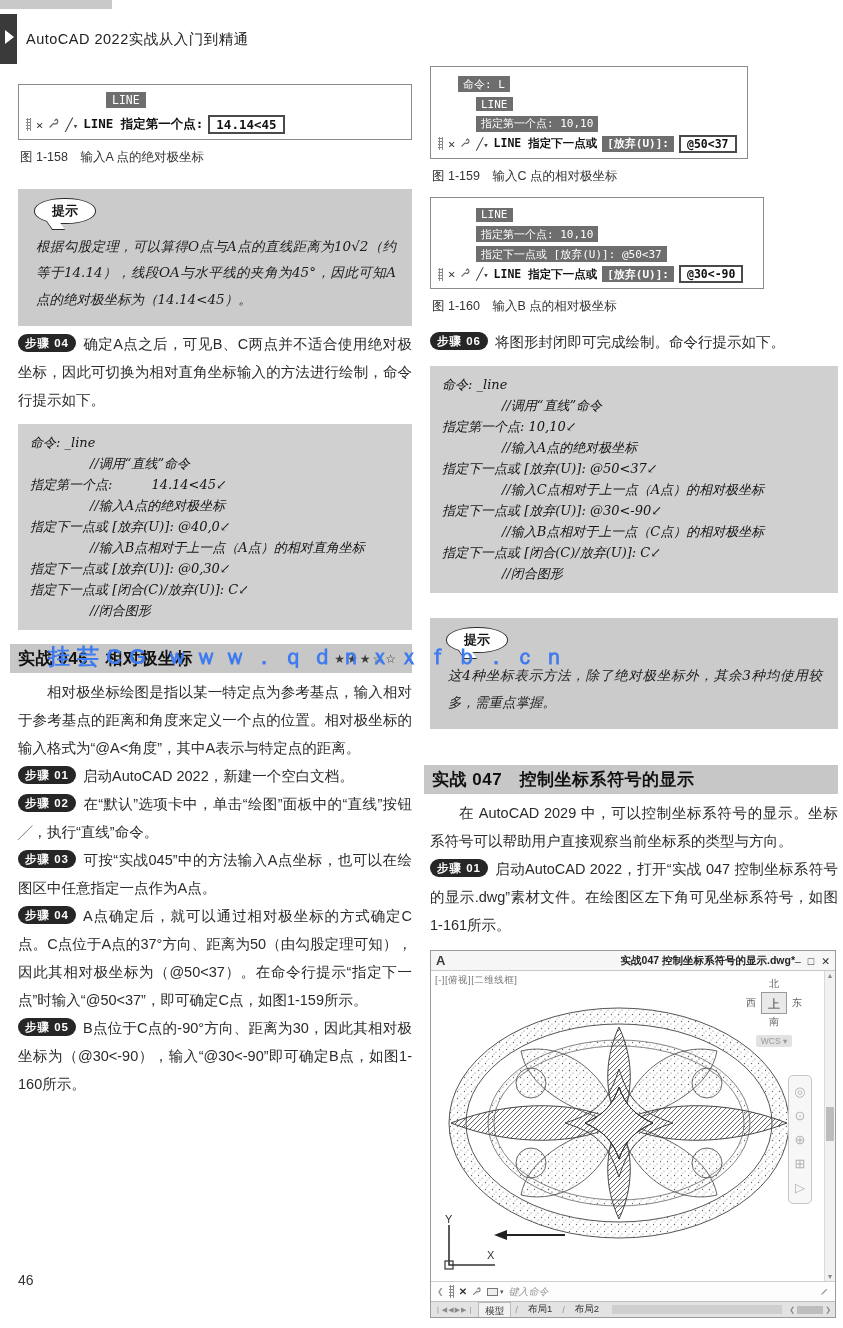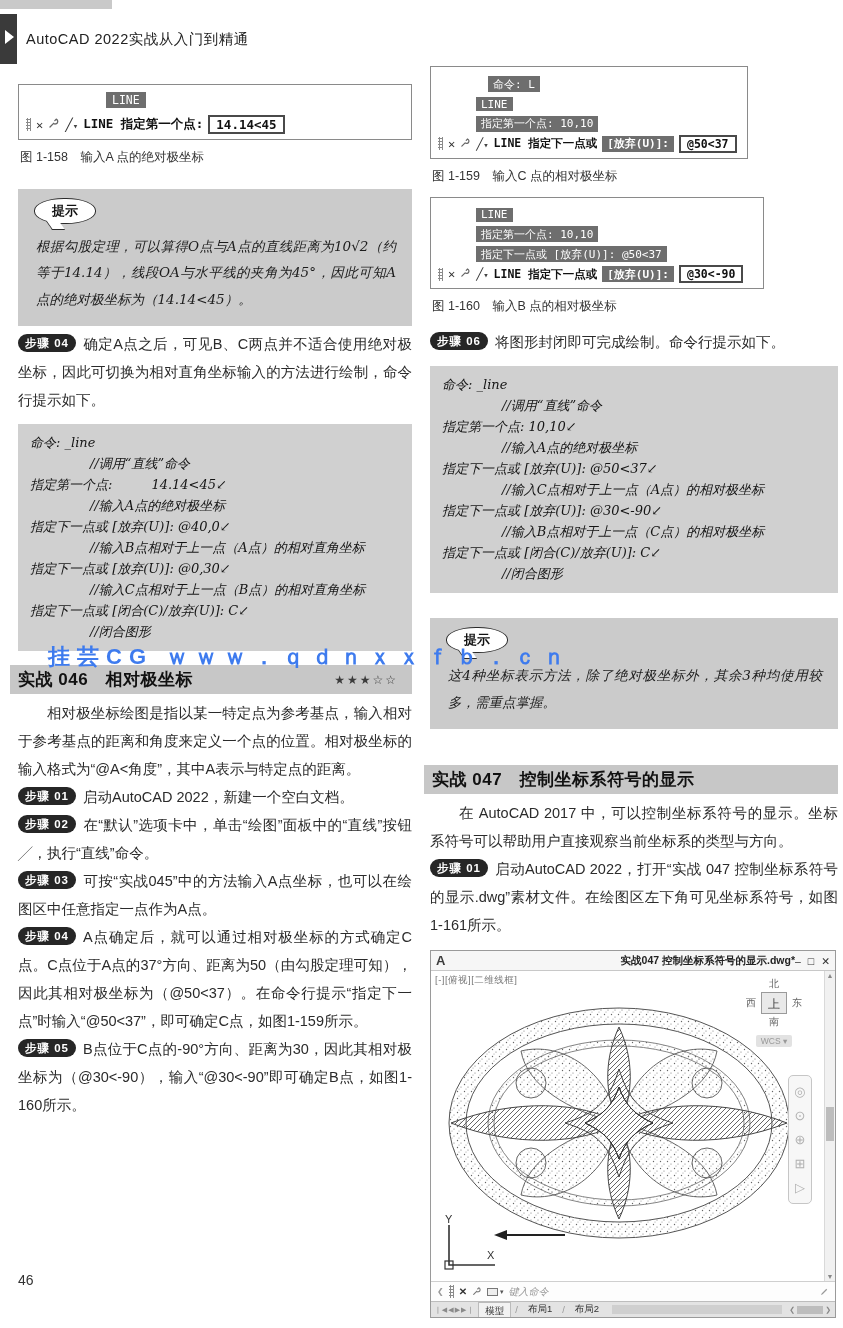--- a/index.html
+++ b/index.html
@@ -147,21 +147,20 @@
     </p>
 
     <div class="cmdblk" style="margin-top:9px;">
       <div>命令: _line</div>
       <div class="cmt">//调用“直线”命令</div>
       <div>指定第一个点:　　　14.14&lt;45↙</div>
       <div class="cmt">//输入A点的绝对极坐标</div>
       <div>指定下一点或 [放弃(U)]: @40,0↙</div>
       <div class="cmt">//输入B点相对于上一点（A点）的相对直角坐标</div>
       <div>指定下一点或 [放弃(U)]: @0,30↙</div>
-      <div class="cmt">//输入C点相对于上一点（B点）的相对直角坐标</div>
       <div>指定下一点或 [闭合(C)/放弃(U)]: C↙</div>
       <div class="cmt">//闭合图形</div>
     </div>
 
     <div class="secbar" style="margin-top:14px;">
       <span class="sectitle">实战 046　相对极坐标</span>
       <span class="stars">★★★☆☆</span>
     </div>
 
     <p class="para indent vars" style="margin-top:6px;">相对极坐标绘图是指以某一特定点为参考基点，输入相对于参考基点的距离和角度来定义一个点的位置。相对极坐标的输入格式为“@A&lt;角度”，其中A表示与特定点的距离。</p>
@@ -181,21 +180,21 @@
     <p class="para vars">
       <span class="badge">步骤 05</span><span>B点位于C点的-90°方向、距离为30，因此其相对极坐标为（@30&lt;-90），输入“@30&lt;-90”即可确定B点，如图1-160所示。</span>
     </p>
   </div>
 
   <div class="pagenum">46</div>
 
   <div class="col-r">
 
     <div class="figbox" style="width:318px;">
-      <div class="chipline" style="margin-left:50px;"><span class="chip">命令: L</span></div>
+      <div class="chipline" style="margin-left:20px;"><span class="chip">命令: L</span></div>
       <div class="chipline" style="margin-left:38px;"><span class="chip">LINE</span></div>
       <div class="chipline" style="margin-left:38px;"><span class="chip">指定第一个点: 10,10</span></div>
       <div class="cmdrow" style="font-size:11.5px;">
         <span class="grip"></span>
         <span class="xbtn">✕</span>
         <span><svg width="11" height="11" viewBox="0 0 12 12">
               <path d="M2 10 L5.6 6.4 M5.6 6.4 a2.5 2.5 0 1 0 2.6-4.2 L6.8 3.6" fill="none" stroke="#666" stroke-width="1.3" stroke-linecap="round"></path>
             </svg></span>
         <span class="ltool">╱<span class="dd">▾</span></span>
         <span>LINE 指定下一点或</span>
@@ -242,21 +241,21 @@
 
     <div class="tip" style="margin-top:25px;">
       <span class="tip-bubble">提示</span>
       <div class="tip-text">这4种坐标表示方法，除了绝对极坐标外，其余3种均使用较多，需重点掌握。</div>
     </div>
 
     <div class="secbar" style="margin-top:36px; margin-left:-6px;">
       <span class="sectitle">实战 047　控制坐标系符号的显示</span>
     </div>
 
-    <p class="para indent" style="margin-top:6px;">在 AutoCAD 2017 中，可以控制坐标系符号的显示。坐标系符号可以帮助用户直接观察当前坐标系的类型与方向。</p>
+    <p class="para indent" style="margin-top:6px;">在 AutoCAD 2029 中，可以控制坐标系符号的显示。坐标系符号可以帮助用户直接观察当前坐标系的类型与方向。</p>
     <p class="para vars">
       <span class="badge">步骤 01</span><span>启动AutoCAD 2022，打开“实战 047 控制坐标系符号的显示.dwg”素材文件。在绘图区左下角可见坐标系符号，如图1-161所示。</span>
     </p>
 
     <div class="acad">
       <div class="acad-title">
         <span class="acad-logo">A</span>
         <span class="acad-name">实战047 控制坐标系符号的显示.dwg*</span>
         <span class="acad-ctrl">
           <span>–</span>

